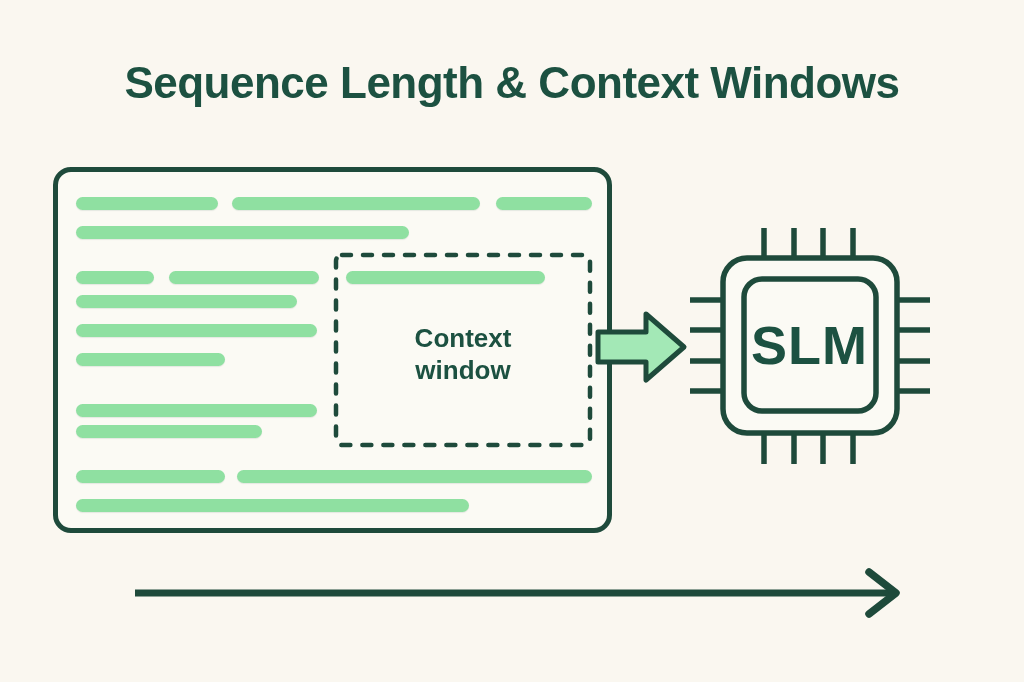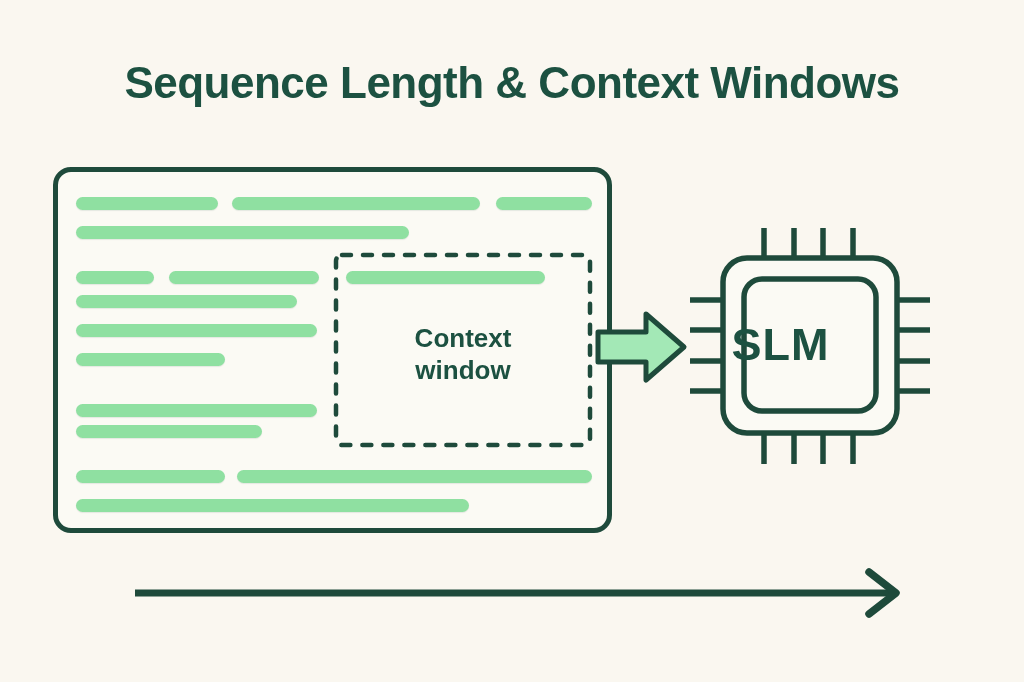--- a/index.html
+++ b/index.html
@@ -75,24 +75,24 @@
     fill: var(--panel-background, #FBFAF4);
     stroke: var(--line-dark, #1E4A3B);
     stroke-width: 5.5;
   }
   .chip-svg line {
     stroke: var(--line-dark, #1E4A3B);
     stroke-width: 5.5;
   }
   .chip-label {
     position: absolute;
-    left: 714px; top: 278px;
+    left: 743px; top: 278px;
     width: 133px; height: 133px;
     display: flex; align-items: center; justify-content: center;
-    font-size: 45px; font-weight: 700;
+    font-size: 54px; font-weight: 700;
     letter-spacing: 1px;
     color: var(--text-dark, #1C5141);
   }
 
   .timeline-svg { position: absolute; left: 120px; top: 560px; }
   .timeline-svg line, .timeline-svg polyline {
     stroke: var(--line-dark, #1E4A3B);
     fill: none;
   }
   .timeline-svg .shaft { stroke-width: 7; }

